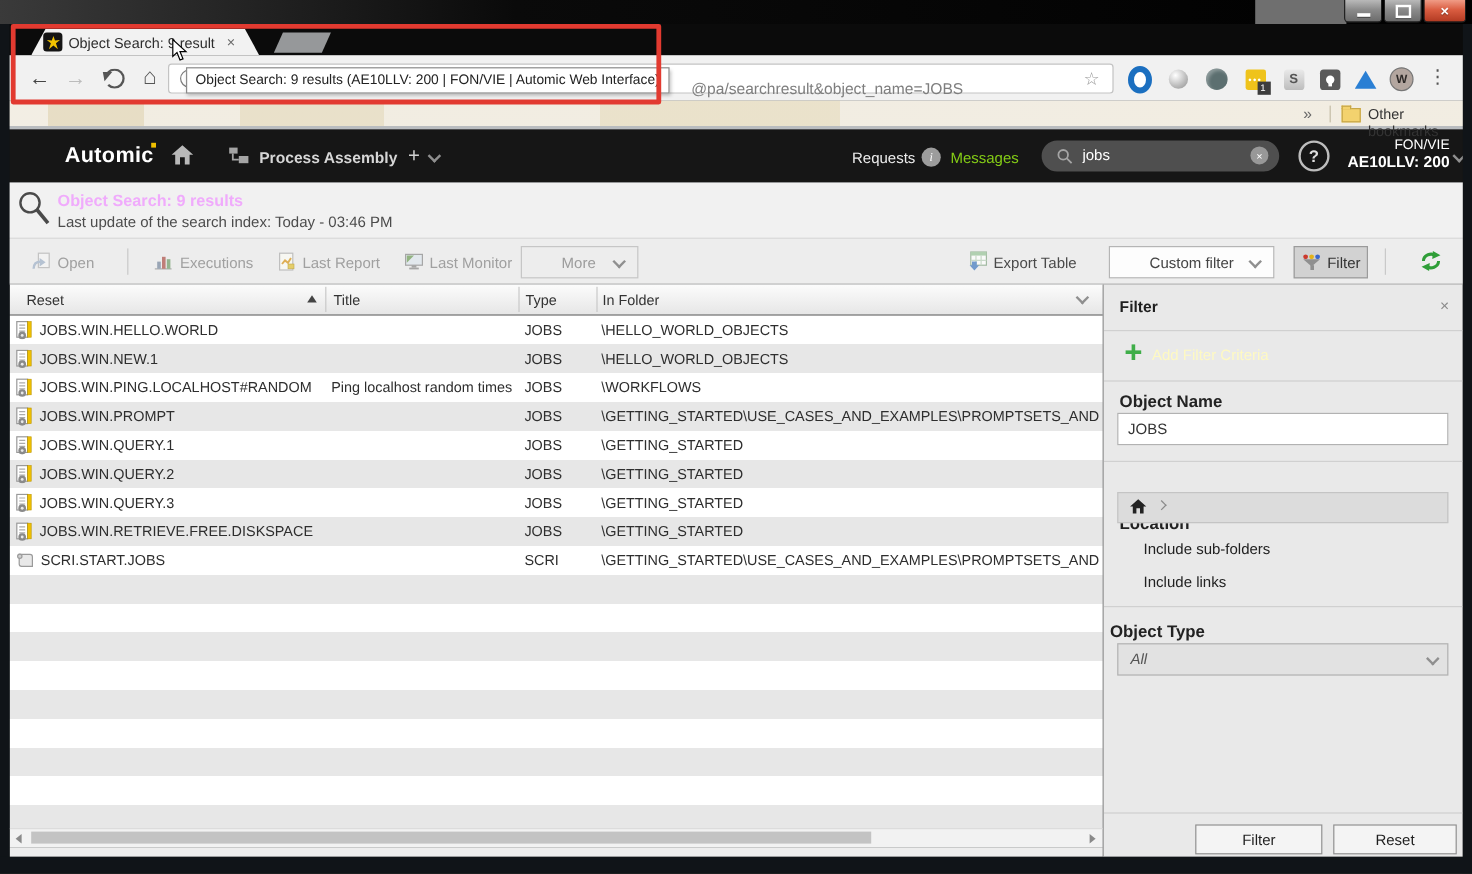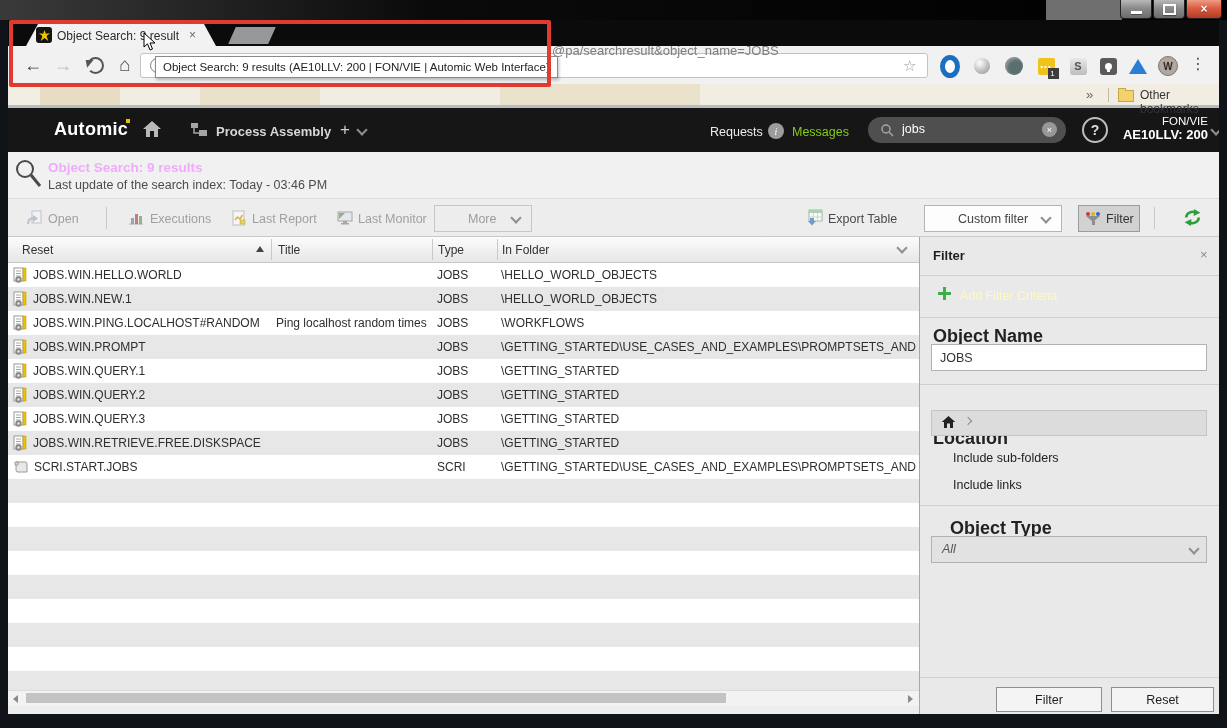--- a/index.html
+++ b/index.html
@@ -31,21 +31,21 @@
   .tab-close{left:189px;top:28px;font-size:12px;color:#6a6a6a;z-index:4;cursor:default;}
   .tab-blur{left:232px;top:27px;width:40px;height:17px;background:#96989a;transform:skewX(-24deg);z-index:3;}
 
   .navbar{left:0;top:46px;width:1227px;height:38px;background:#f1f1f1;z-index:2;}
   .nav-ico{top:52px;width:26px;height:26px;display:flex;align-items:center;justify-content:center;font-size:18px;z-index:3;}
   .reload-ring{width:13px;height:13px;border:2px solid #555;border-radius:50%;border-left-color:transparent;position:relative;}
   .reload-ring::after{content:'';position:absolute;left:-4px;top:-2px;border-top:5px solid transparent;border-bottom:5px solid transparent;border-right:6px solid #555;transform:rotate(40deg);}
   .addressbar{left:140px;top:53px;width:788px;height:25px;background:#fff;border:1px solid #c3c3c3;border-radius:3px;z-index:3;box-sizing:border-box;}
   .info-badge{left:150px;top:58px;width:15px;height:15px;border:1.5px solid #7c7c7c;border-radius:50%;color:#7c7c7c;
     font-size:10px;font-style:italic;display:flex;align-items:center;justify-content:center;z-index:4;box-sizing:border-box;font-family:"Liberation Serif",serif;}
-  .url-text{left:552px;top:43px;font-size:13px;color:#7e7e7e;white-space:nowrap;z-index:4;}
+  .url-text{left:552px;top:66px;font-size:13px;color:#7e7e7e;white-space:nowrap;z-index:4;padding-left:24px;}
   .star-ico{left:903px;top:57px;font-size:15px;color:#9a9a9a;z-index:4;}
   .ext{top:56px;width:20px;height:20px;z-index:3;display:flex;align-items:center;justify-content:center;}
   .ext-donut{width:13px;height:13px;border:5px solid #1b6fc0;border-radius:50%;background:#fff;}
   .ext-sphere{width:16px;height:16px;border-radius:50%;background:radial-gradient(circle at 35% 30%,#fff,#b9b9b9 60%,#8f8f8f);}
   .ext-globe{width:18px;height:18px;border-radius:50%;background:#5c6f70;box-shadow:inset 2px 2px 3px rgba(255,255,255,.3);}
   .ext-ytile{width:17px;height:17px;border-radius:2px;background:#efc31b;color:#fff;font-size:8px;letter-spacing:1px;display:flex;align-items:center;justify-content:center;position:relative;}
   .ext-badge{position:absolute;right:-4px;bottom:-4px;width:11px;height:11px;background:#3c3c3c;color:#fff;font-size:8px;display:flex;align-items:center;justify-content:center;}
   .ext-s{width:17px;height:17px;border-radius:3px;background:linear-gradient(#e9e9e9,#bdbdbd);color:#555;font-weight:bold;font-size:11px;display:flex;align-items:center;justify-content:center;}
   .ext-bulb{width:17px;height:17px;border-radius:3px;background:#5a5a5a;display:flex;align-items:center;justify-content:center;}
   .bulb-shape{width:7px;height:7px;background:#fff;border-radius:50%;position:relative;}
@@ -141,21 +141,21 @@
   
   .filter-panel{left:919px;top:237px;width:300px;height:477px;background:#e9e9e9;border-left:1px solid #a8a8a8;z-index:2;box-sizing:border-box;}
   .fp{position:absolute;z-index:3;}
   .fp-title{left:933px;top:248px;font-size:13px;font-weight:bold;color:#1f1f1f;}
   .fp-close{left:1200px;top:247px;font-size:13px;color:#8a8a8a;}
   .fp-div{left:920px;width:299px;height:1px;background:#d0d0d0;}
   .plus-ico{left:938px;top:287px;width:13px;height:13px;}
   .plus-ico::before{content:'';position:absolute;left:5px;top:0;width:3px;height:13px;background:#3fae49;}
   .plus-ico::after{content:'';position:absolute;left:0;top:5px;width:13px;height:3px;background:#3fae49;}
   .fp-add-label{left:960px;top:289px;font-size:12.5px;color:#fef9c3;}
-  .fp-label{font-size:18px;font-weight:bold;color:#222;}
+  .fp-label{font-size:14px;font-weight:bold;color:#222;}
   .fp-input{left:931px;top:344px;width:276px;height:27px;background:#fff;border:1px solid #b2b2b2;box-sizing:border-box;
     font-size:12.5px;color:#333;padding:0 8px;font-family:inherit;outline:none;}
   .fp-breadcrumb{left:931px;top:410px;width:276px;height:26px;background:#dcdcdc;border:1px solid #c4c4c4;box-sizing:border-box;}
   .bc-home{left:941px;top:415px;}
   .bc-chev{left:965px;top:418px;width:5px;height:5px;border-right:1.5px solid #8a8a8a;border-bottom:1.5px solid #8a8a8a;transform:rotate(-45deg);}
   .checkbox{position:absolute;width:14px;height:14px;background:#fdfdfd;border:1px solid #8a8a8a;box-sizing:border-box;}
   .checkbox.checked::after{content:'';position:absolute;left:3px;top:0px;width:5px;height:9px;border:solid #1a1a1a;border-width:0 2px 2px 0;transform:rotate(40deg);}
   .check-label{position:absolute;font-size:12.5px;color:#222;z-index:3;}
   .fp-dd{left:931px;top:536px;width:276px;height:27px;background:#e2e2e2;border:1px solid #b2b2b2;box-sizing:border-box;}
   .fp-dd-val{left:942px;top:542px;font-size:12.5px;font-style:italic;color:#555;}
@@ -575,21 +575,21 @@
     <svg width="15" height="14" viewBox="0 0 20 18">
         <path d="M10 1 L19 9 H16 V17 H12 V11 H8 V17 H4 V9 H1 Z" fill="#222"></path>
       </svg>
   </div>
   <span class="fp bc-chev"></span>
   <div class="checkbox abs checked" style="left:931px;top:450px;"></div>
   <div class="check-label" style="left:953px;top:451px;">Include sub-folders</div>
   <div class="checkbox abs" style="left:931px;top:477px;"></div>
   <div class="check-label" style="left:953px;top:478px;">Include links</div>
   <div class="fp fp-div" style="top:505px;"></div>
-  <div class="fp fp-label" style="left:950px;top:518px;text-align:center;">Object Type</div>
+  <div class="fp fp-label" style="left:925px;top:518px;text-align:center;">Object Type</div>
   <div class="fp fp-dd"></div>
   <div class="fp fp-dd-val">All</div>
   <span class="fp chev fp-dd-chev"></span>
   <div class="fp fp-div" style="top:677px;"></div>
   <button class="fp-btn fp-filter">Filter</button>
   <button class="fp-btn fp-reset">Reset</button>
 
   <div class="abs red-box"></div>
   <div class="abs tooltip">Object Search: 9 results (AE10LLV: 200 | FON/VIE | Automic Web Interface)</div>
   <div class="abs cursor">

